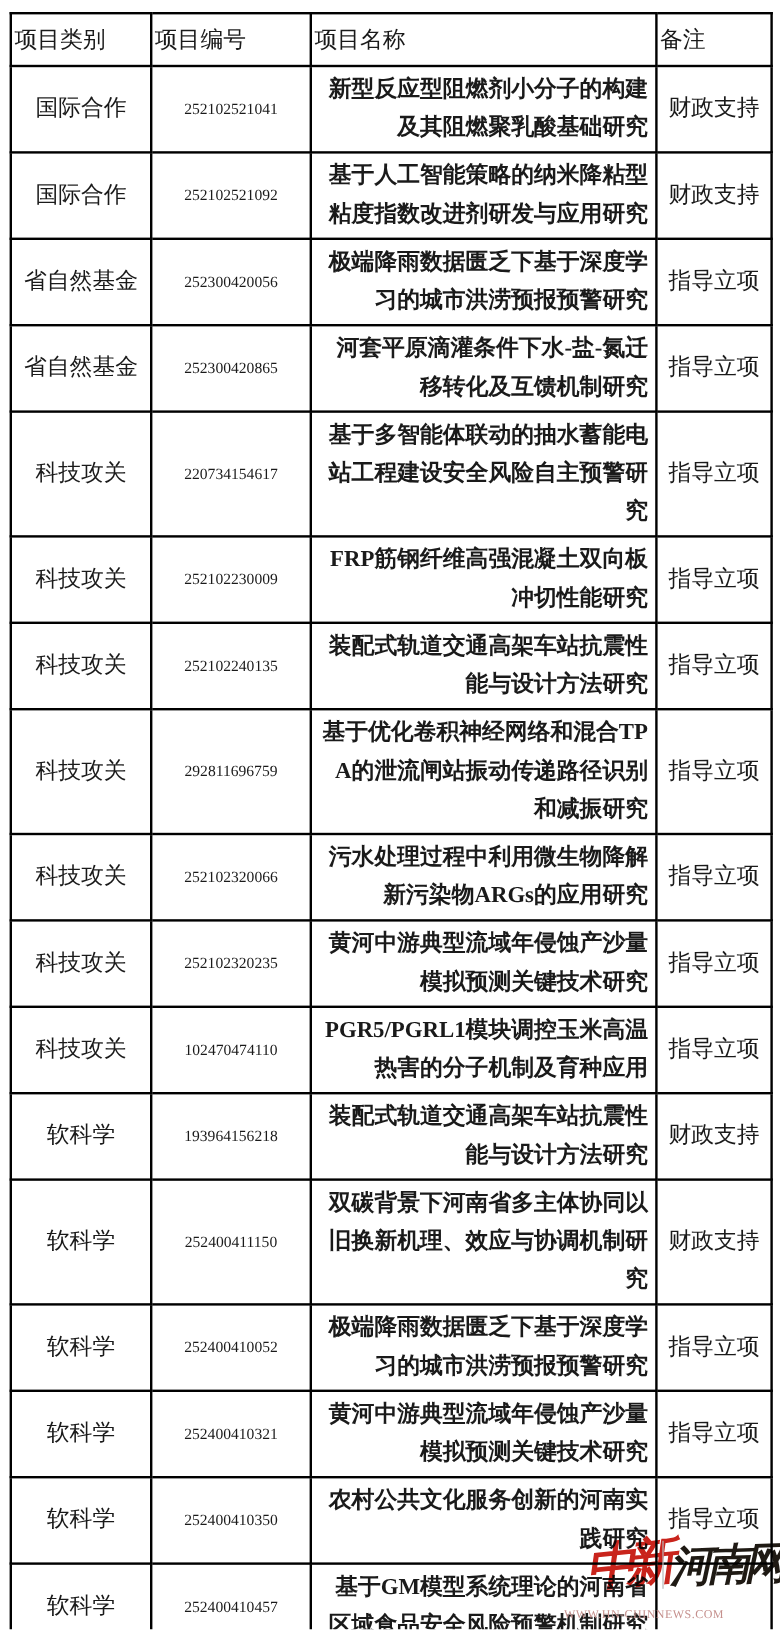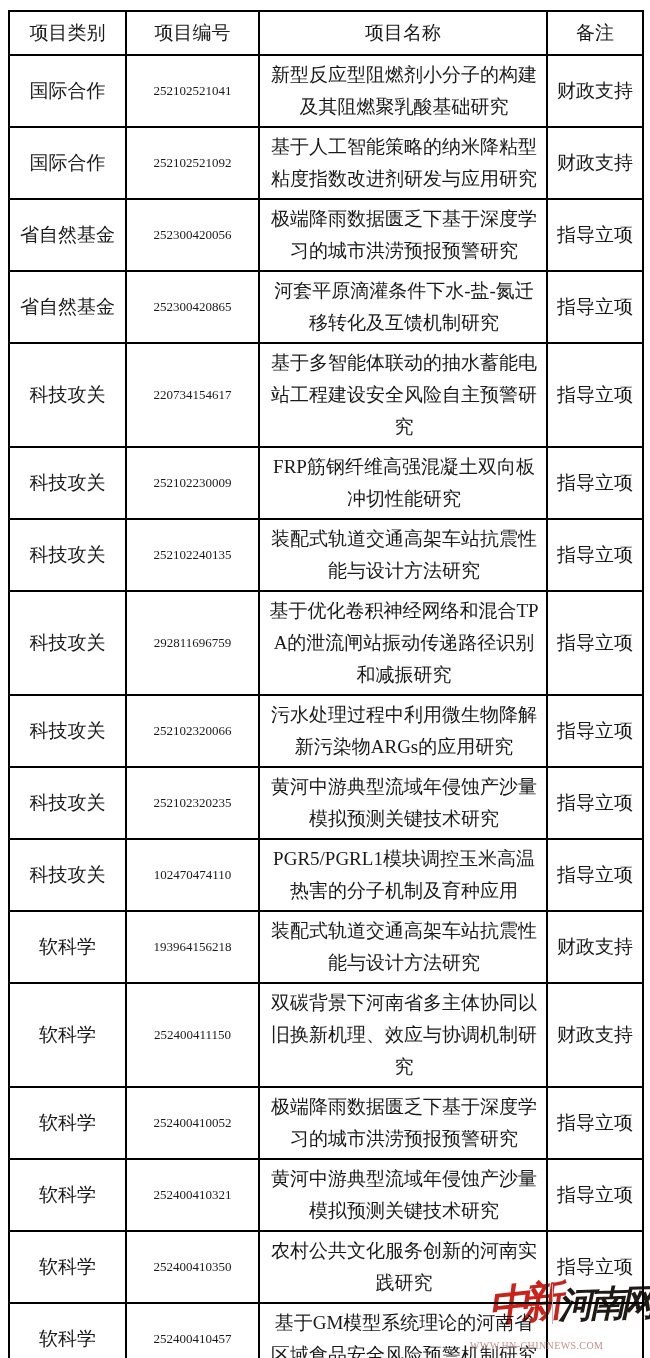--- a/index.html
+++ b/index.html
@@ -30,41 +30,42 @@
   .projects th,.projects td{
     border:2px solid var(--border-c);
     font-weight:normal;
     font-size:19px;
     color:var(--text-c);
     vertical-align:middle;
     overflow:hidden;
   }
   .projects th{
     height:38px;
-    text-align:center;
+    text-align:left;
     padding:2px 2px;
   }
   .projects td{
     padding:3px 2px;
   }
   .projects td.category,
   .projects td.code,
   .projects td.remark{
     text-align:center;
     line-height:26px;
   }
   .projects td.code{
     font-size:13px;
     letter-spacing:0px;
   }
   .projects td.name{
-    text-align:center;
+    text-align:right;
     padding:3px 6px 3px 8px;
     line-height:32px;
     word-break:break-all;
+    font-weight:bold;
   }
   
   .watermark{
     position:absolute;
     left:466px;
     top:1278px;
     width:184px;
     height:70px;
     pointer-events:none;
   }

